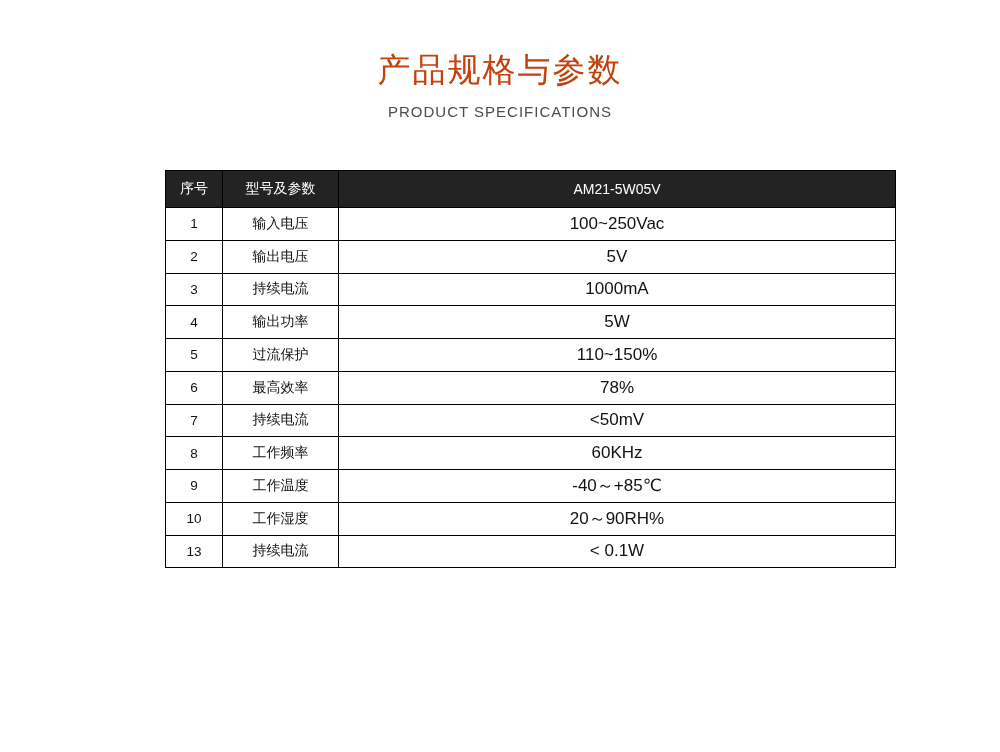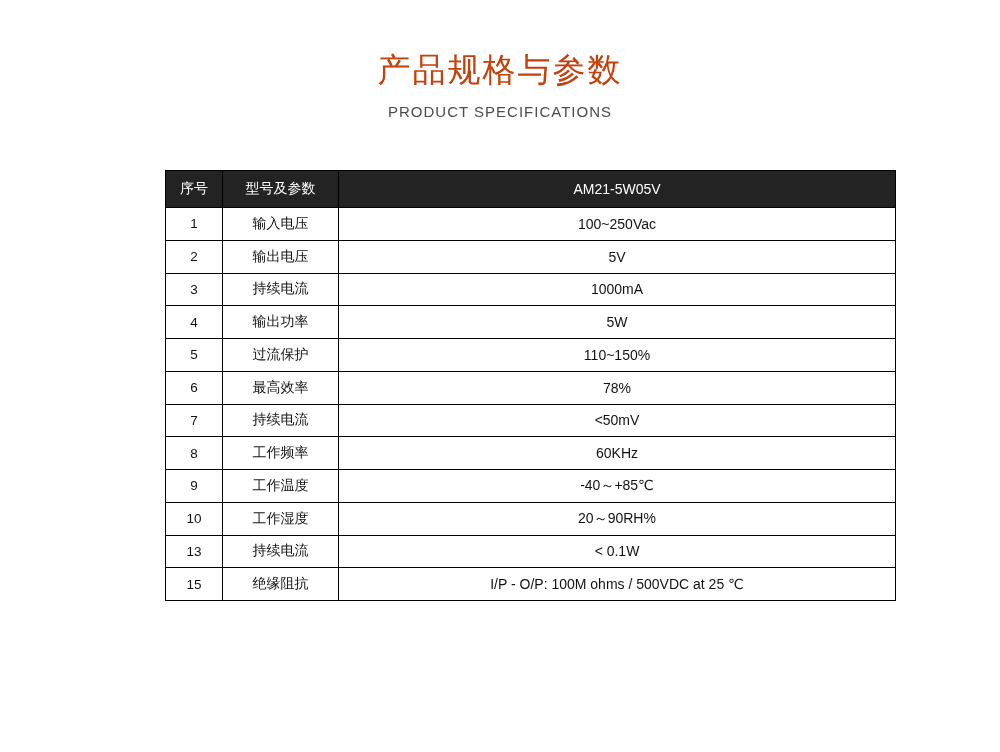--- a/index.html
+++ b/index.html
@@ -69,21 +69,21 @@
   }
   .spec-table tbody td {
     height: 31.75px;
     font-size: 14px;
     color: #121212;
   }
   .spec-table tbody td.cell-no {
     font-size: 13.5px;
   }
   .spec-table tbody td.cell-value {
-    font-size: 14px;
+    font-size: 17px;
   }
 </style>
 </head>
 <body>
 
 <h1 class="page-title">产品规格与参数</h1>
 <div class="page-subtitle">PRODUCT SPECIFICATIONS</div>
 
 <table class="spec-table">
   <colgroup>
@@ -147,19 +147,14 @@
     <tr>
       <td class="cell-no">10</td>
       <td class="cell-param">工作湿度</td>
       <td class="cell-value">20～90RH%</td>
     </tr>
     <tr>
       <td class="cell-no">13</td>
       <td class="cell-param">持续电流</td>
       <td class="cell-value">&lt; 0.1W</td>
     </tr>
-    <tr>
-      <td class="cell-no">15</td>
-      <td class="cell-param">绝缘阻抗</td>
-      <td class="cell-value">I/P - O/P: 100M ohms / 500VDC at 25 ℃</td>
-    </tr>
   </tbody>
 </table>
 
 </body></html>

